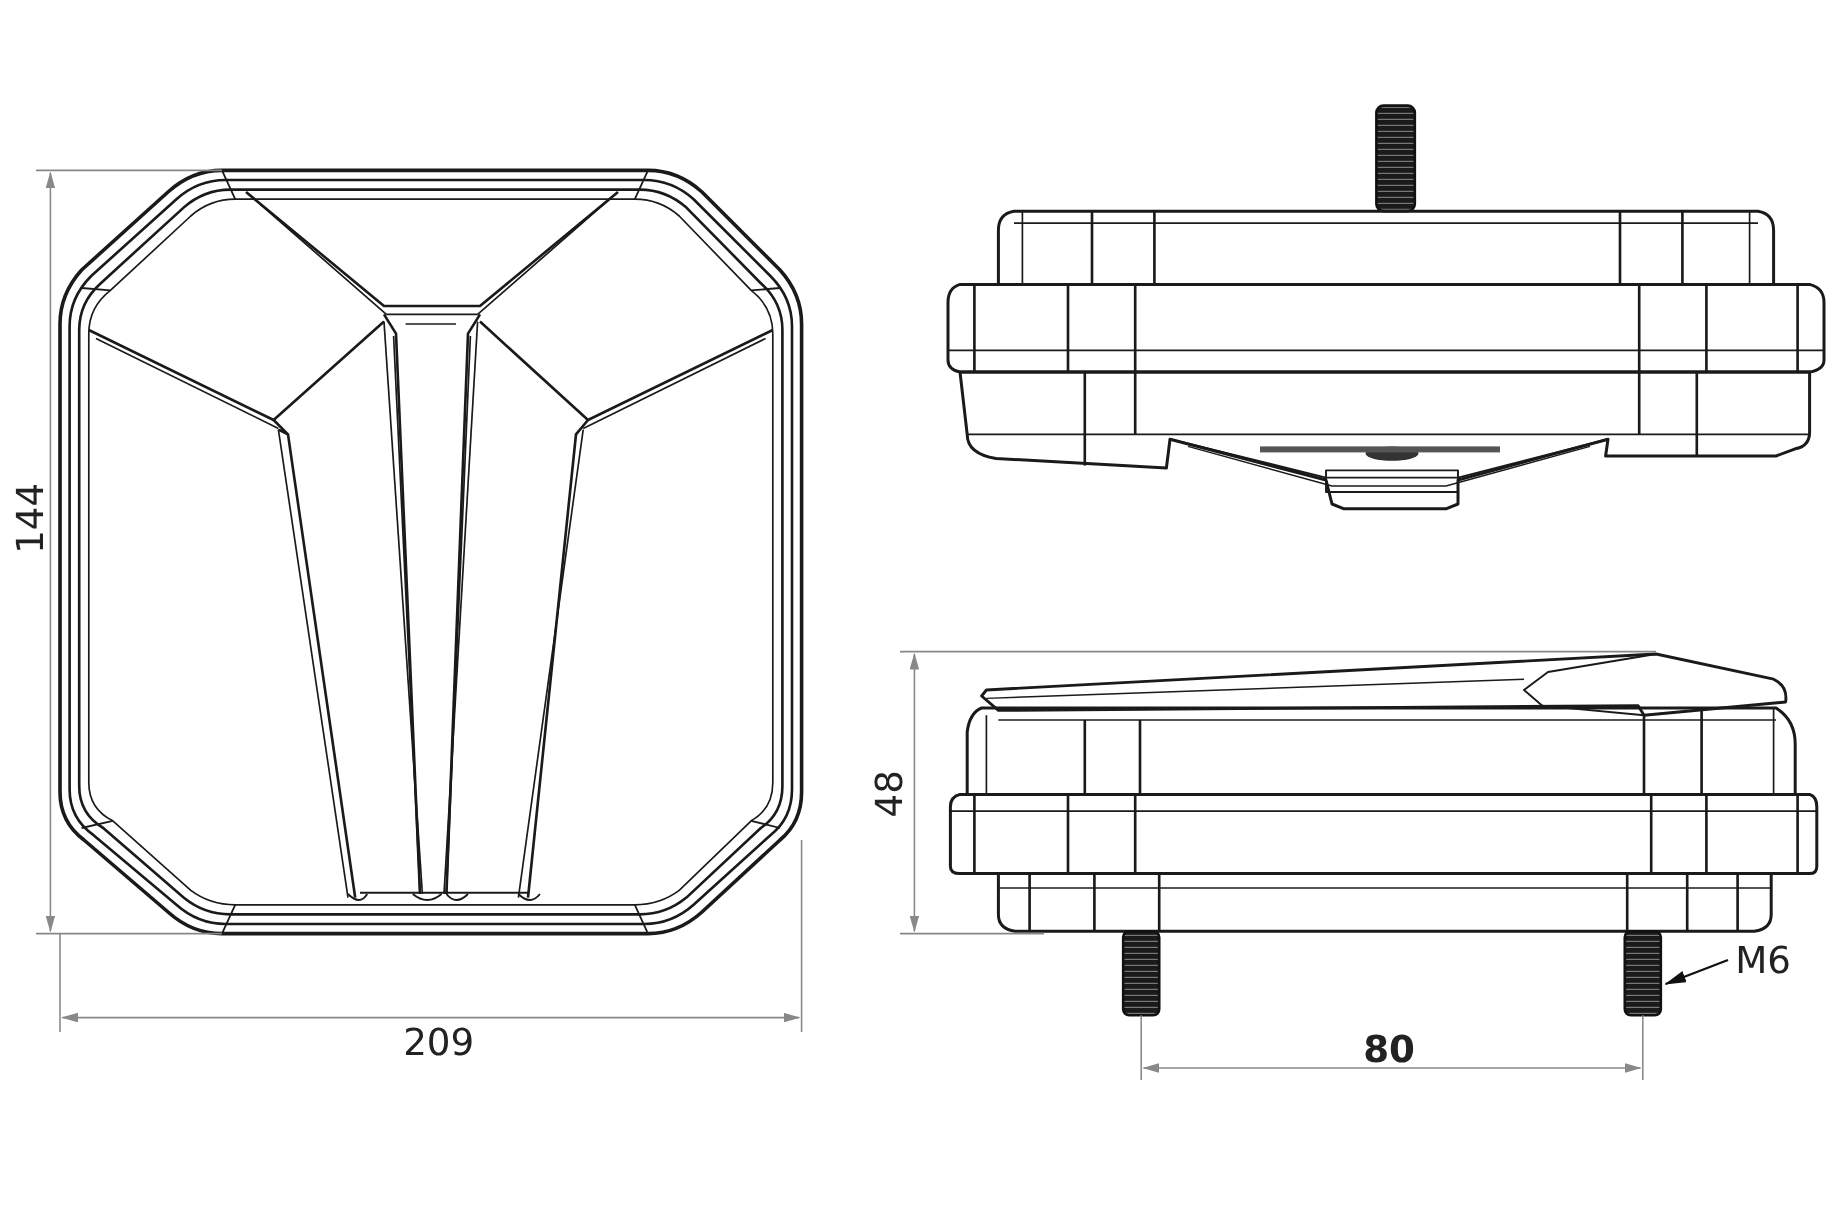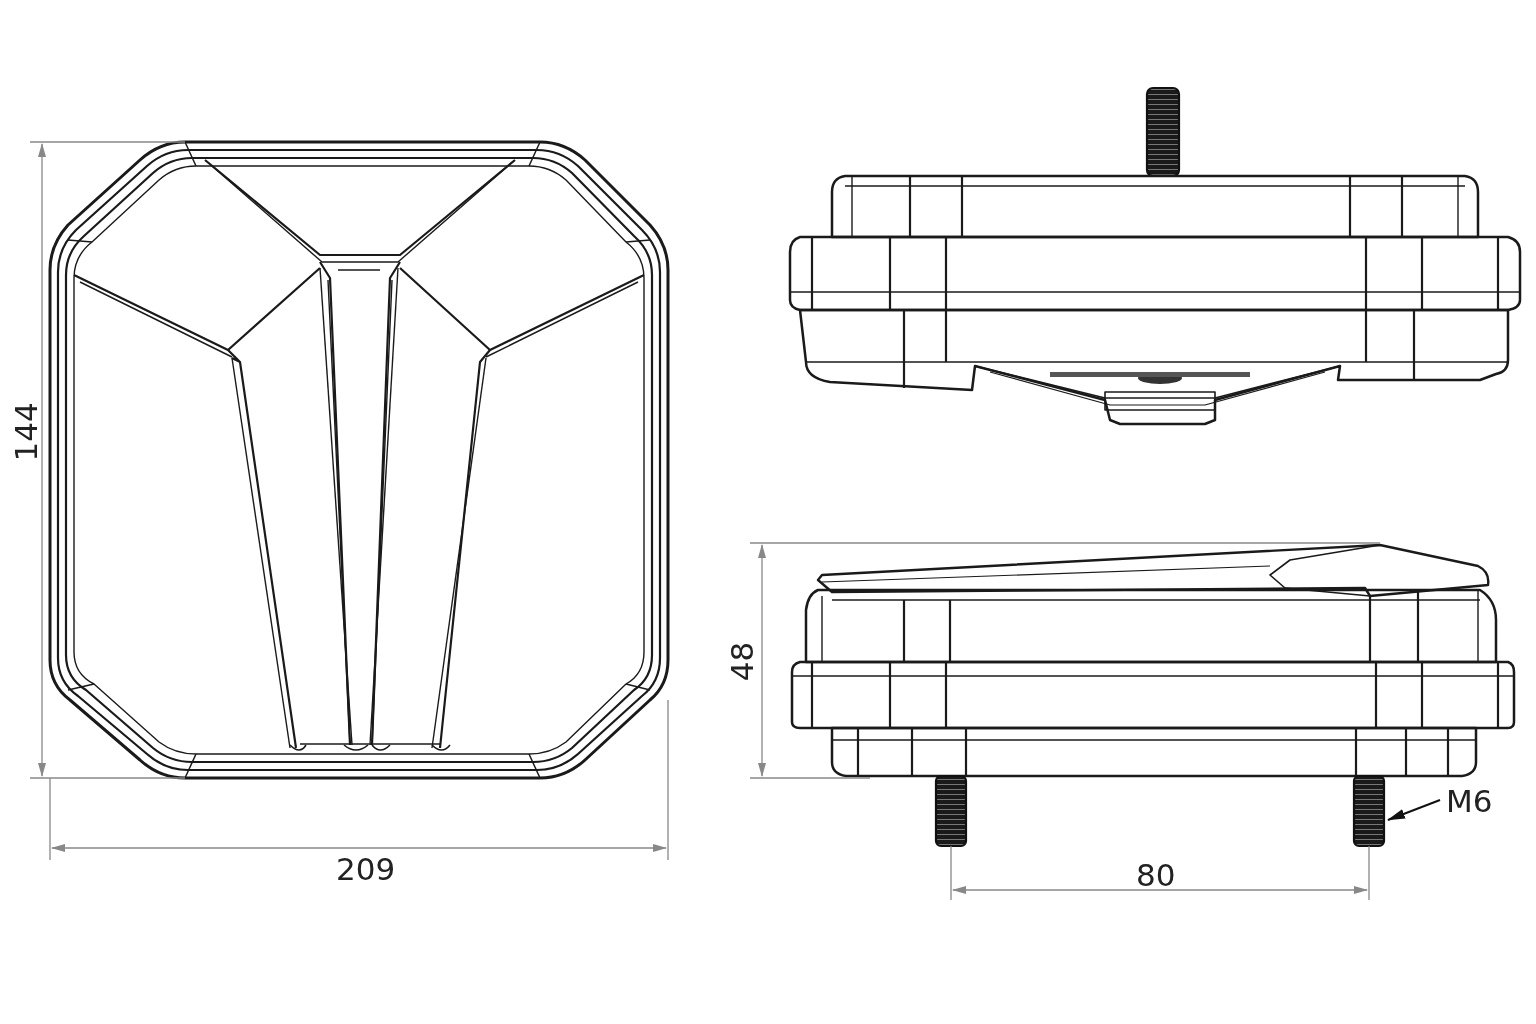--- a/index.html
+++ b/index.html
@@ -162,15 +162,15 @@
     <line x1="1160" y1="890" x2="953" y2="890" marker-end="url(#arr)"></line>
     <line x1="1160" y1="890" x2="1367" y2="890" marker-end="url(#arr)"></line>
   </g>
 
   <line x1="1440" y1="800" x2="1388" y2="820" stroke="#111" stroke-width="2" marker-end="url(#arrB)"></line>
 </svg>
 
 <span class="dim-label v-label" style="left:-2px; top:418px; width:56px; text-align:center;">144</span>
 <span class="dim-label" style="left:336px; top:854px;">209</span>
 <span class="dim-label v-label" style="left:718px; top:646px; width:48px; text-align:center;">48</span>
-<span class="dim-label" style="left:1136px; top:860px;">80</span>
+<span class="dim-label" style="left:1136px; top:860px;font-weight:bold;">80</span>
 <span class="dim-label" style="left:1446px; top:786px;">M6</span>
 </div>
 
 </body></html>

